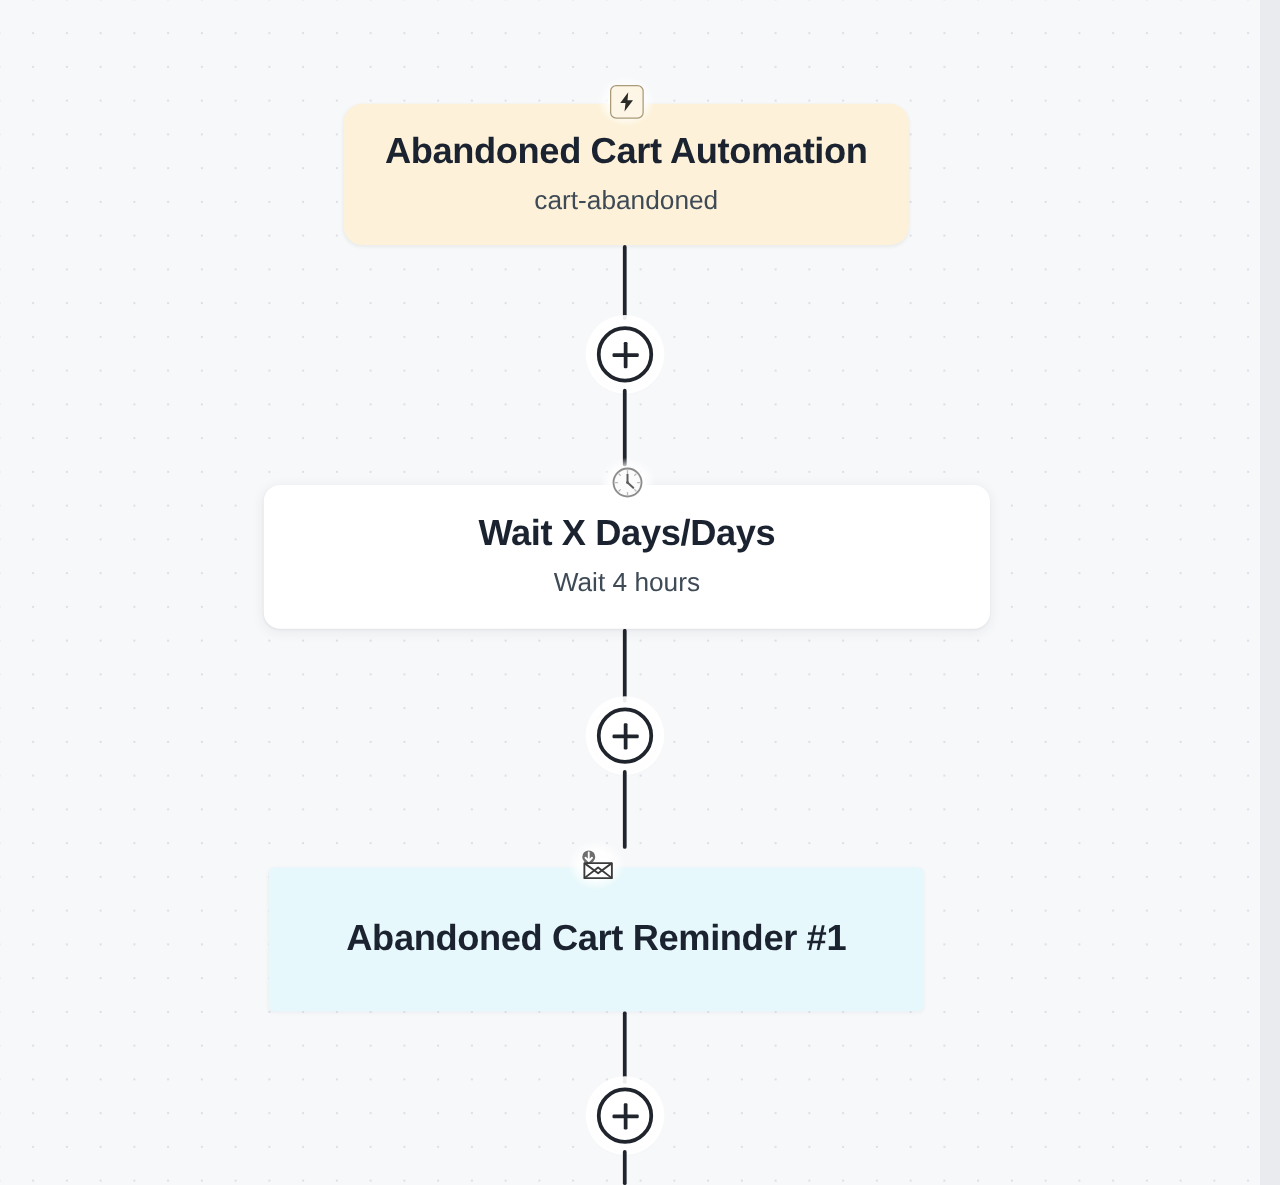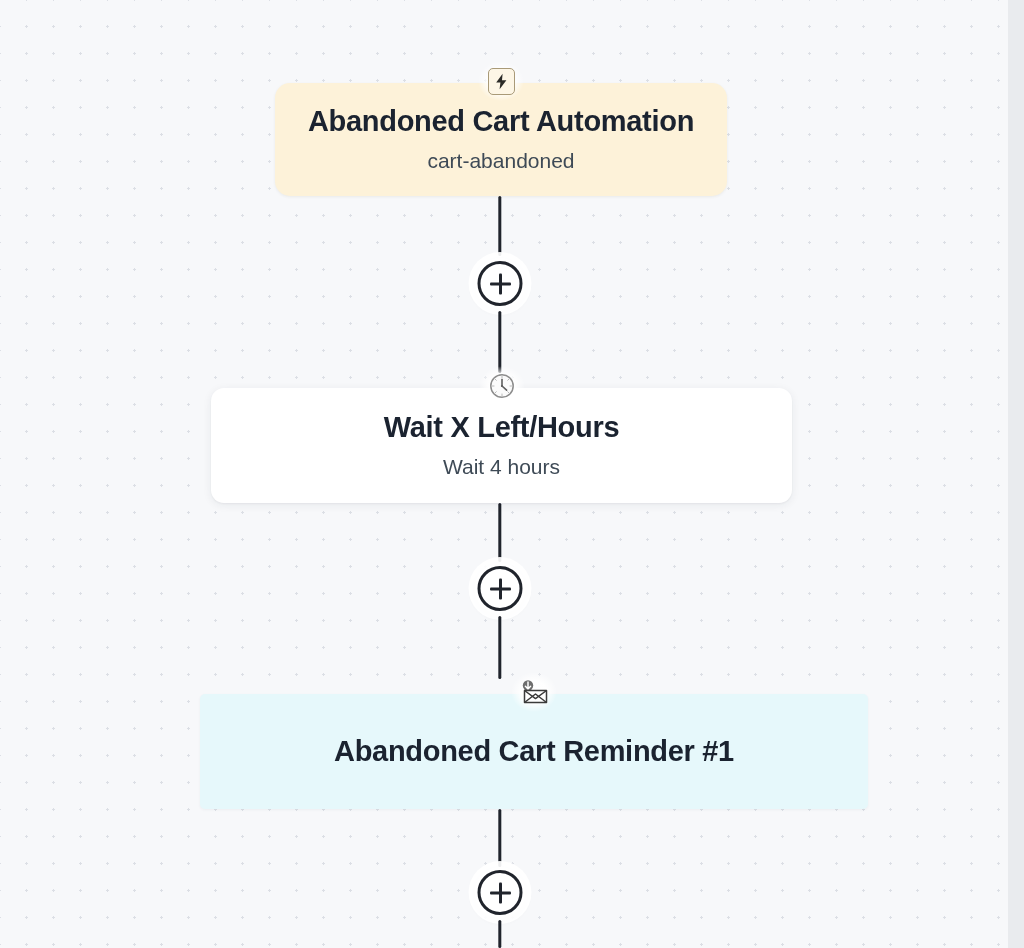--- a/index.html
+++ b/index.html
@@ -87,23 +87,23 @@
     top: 388px;
     width: 581px;
     height: 115px;
     background: #ffffff;
     border-radius: 13px;
     box-shadow: 0 2px 10px rgba(30, 40, 60, 0.07), 0 1px 2px rgba(30,40,60,0.05);
   }
 
   
   .node-email {
-    left: 200px;
+    left: 215px;
     top: 694px;
-    width: 668px;
+    width: 524px;
     height: 115px;
     background: #e6f8fb;
     border-radius: 5px;
     box-shadow: 0 1px 3px rgba(30, 60, 70, 0.05);
   }
 
   
   .badge {
     position: absolute;
     left: 50%;
@@ -242,21 +242,21 @@
             <line x1="7.2" y1="7.2" x2="8.3" y2="8.3"></line>
             <line x1="19.7" y1="19.7" x2="20.8" y2="20.8"></line>
             <line x1="20.8" y1="7.2" x2="19.7" y2="8.3"></line>
             <line x1="8.3" y1="19.7" x2="7.2" y2="20.8"></line>
           </g>
           <line x1="14" y1="14" x2="14" y2="7.6" stroke="#5f5f5f" stroke-width="1.6" stroke-linecap="round"></line>
           <line x1="14" y1="14" x2="18.6" y2="18.2" stroke="#5f5f5f" stroke-width="1.6" stroke-linecap="round"></line>
           <circle cx="14" cy="14" r="1.1" fill="#5f5f5f"></circle>
         </svg>
       </div>
-      <div class="node-title">Wait X Left/Hours</div>
+      <div class="node-title">Wait X Days/Days</div>
       <div class="node-subtitle">Wait 4 hours</div>
     </div>
 
     <div class="node node-email">
       <div class="badge badge-mail">
         <svg width="30" height="26" viewBox="0 0 30 26" aria-hidden="true">
 
           <circle cx="9" cy="6.5" r="5.2" fill="#6e6e6e"></circle>
           <path d="M9 3.0 L9 9.6 M6.4 7.2 L9 9.9 L11.6 7.2" stroke="#ffffff" stroke-width="1.5" fill="none" stroke-linecap="round" stroke-linejoin="round"></path>
 

